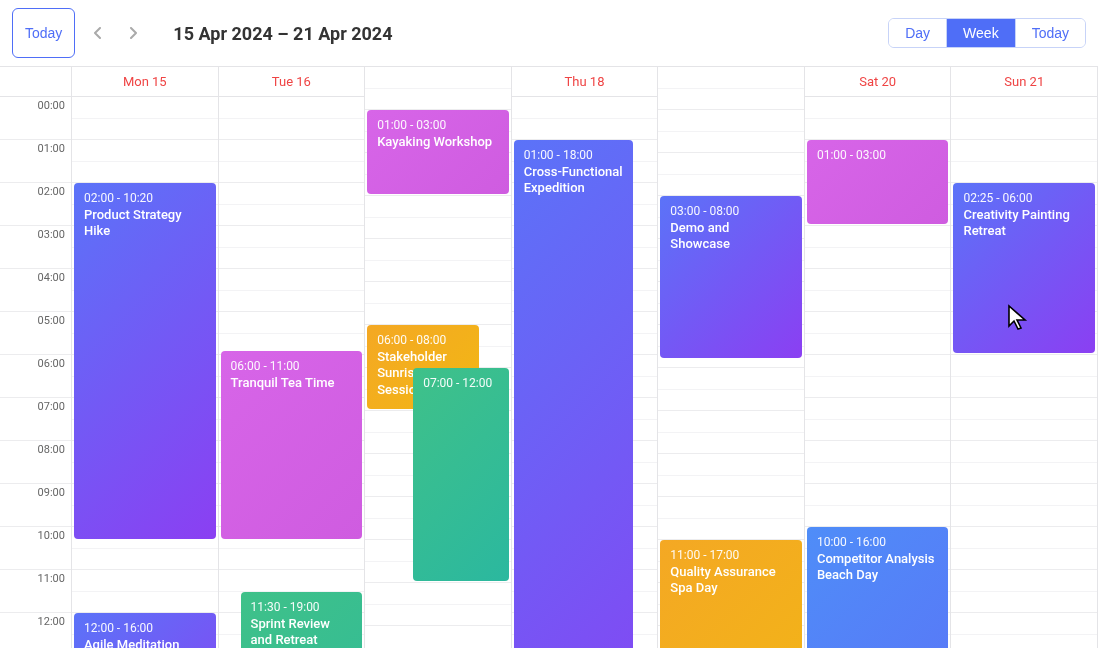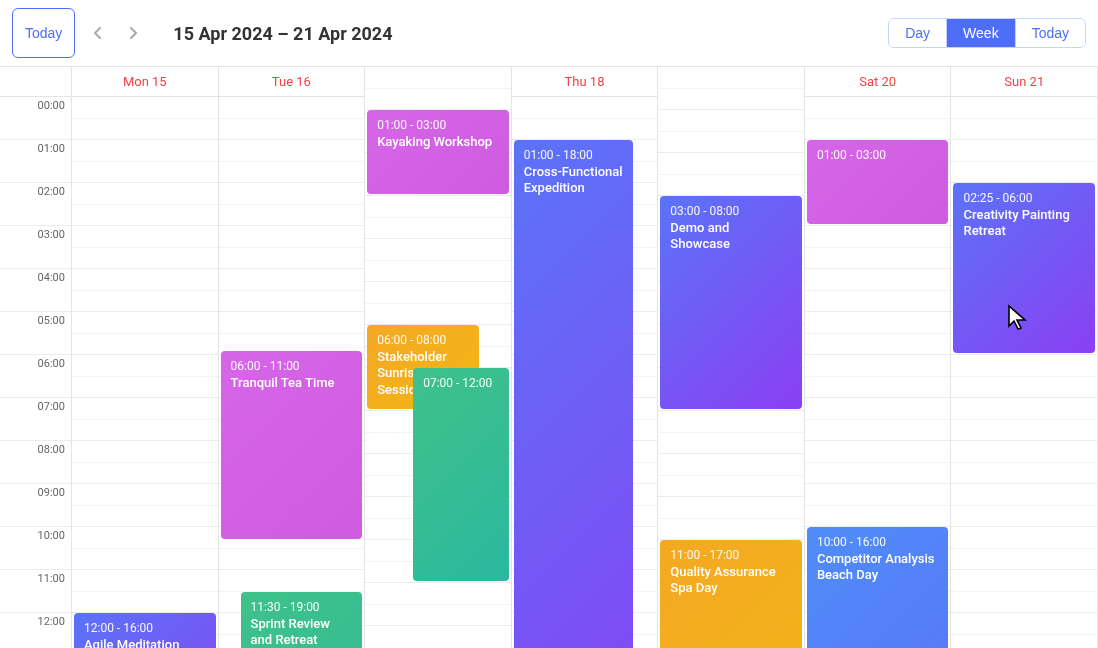--- a/index.html
+++ b/index.html
@@ -206,20 +206,24 @@
           <div class="hour-line"></div>
           <div class="hour-line"></div>
           <div class="hour-line"></div>
           <div class="hour-line"></div>
           <div class="hour-line"></div>
           <div class="hour-line"></div>
           <div class="hour-line"></div>
           <div class="hour-line"></div>
           <div class="hour-line"></div>
           <div class="hour-line"></div>
+          <div class="event grad-purple" style="top: 86px; height: 356.19px;">
+            <div class="time">02:00 - 10:20</div>
+            <div class="title">Product Strategy Hike</div>
+          </div>
           <div class="event grad-purple" style="top: 516px; height: 170px;">
             <div class="time">12:00 - 16:00</div>
             <div class="title">Agile Meditation</div>
           </div>
         </div>
       </div>
       <div class="day-col">
         <div class="day-head">Tue 16</div>
         <div class="day-body">
           <div class="hour-line"></div>
@@ -303,21 +307,21 @@
           <div class="hour-line"></div>
           <div class="hour-line"></div>
           <div class="hour-line"></div>
           <div class="hour-line"></div>
           <div class="hour-line"></div>
           <div class="hour-line"></div>
           <div class="hour-line"></div>
           <div class="hour-line"></div>
           <div class="hour-line"></div>
           <div class="hour-line"></div>
-          <div class="event grad-purple" style="top: 129px; height: 213px;">
+          <div class="event grad-purple" style="top: 129px; height: 162px;">
             <div class="time">03:00 - 08:00</div>
             <div class="title">Demo and Showcase</div>
           </div>
           <div class="event grad-orange" style="top: 473px; height: 256px;">
             <div class="time">11:00 - 17:00</div>
             <div class="title">Quality Assurance Spa Day</div>
           </div>
         </div>
       </div>
       <div class="day-col">

